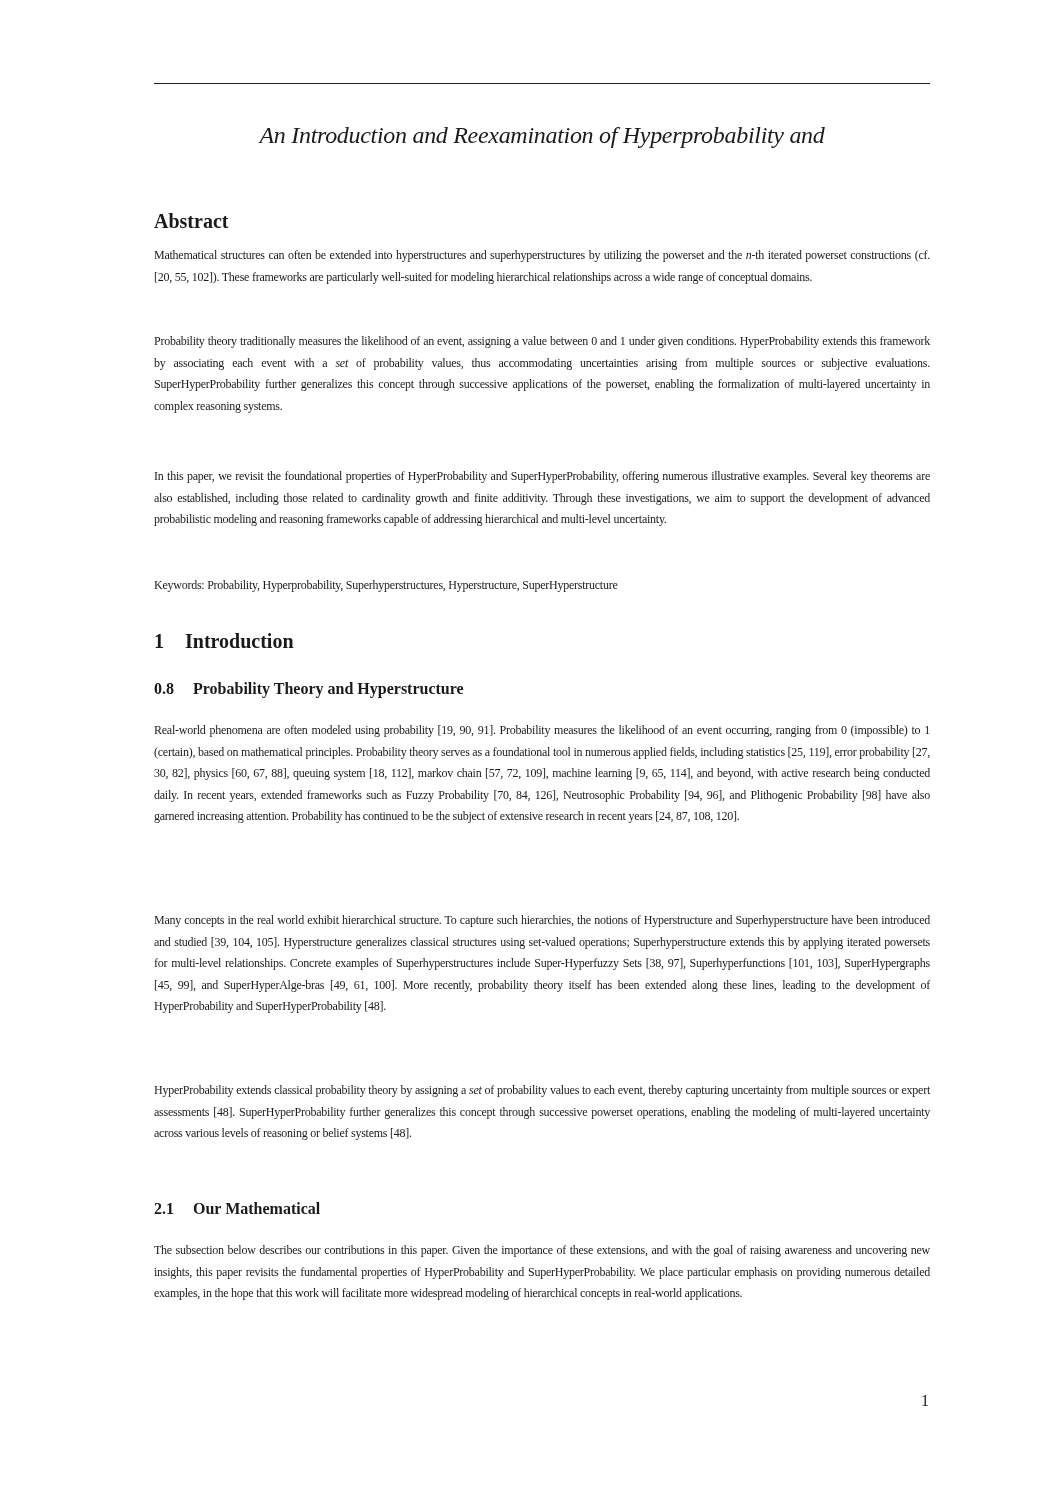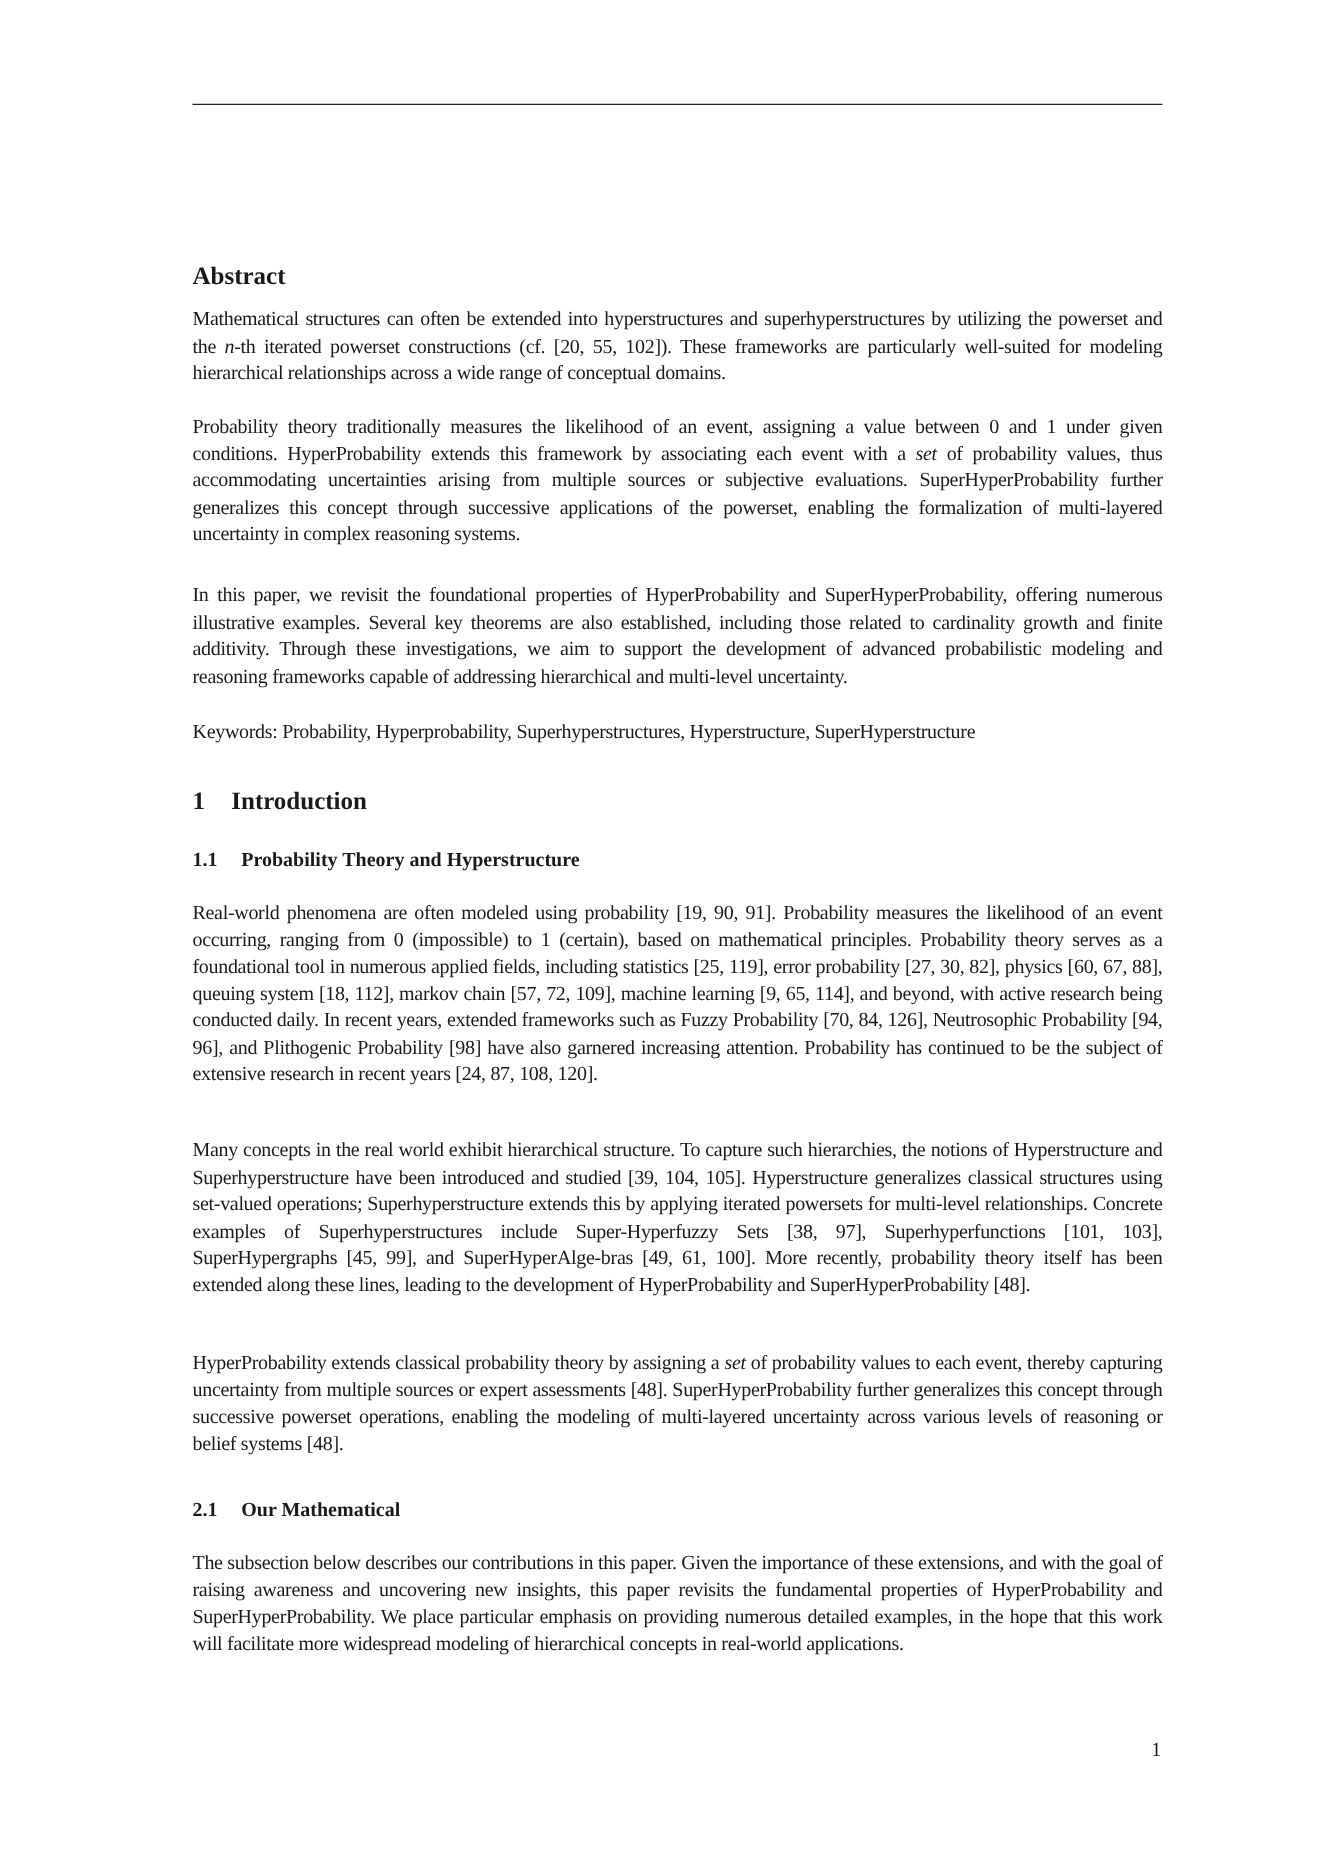--- a/index.html
+++ b/index.html
@@ -10,53 +10,54 @@
     }
     .header-rule { position: absolute; left: 154px; top: 83px; width: 776px; height: 1px; background: #222; }
     .title {
       position: absolute; left: 154px; top: 122px; width: 776px;
       text-align: center; font-style: italic; font-size: 24px; line-height: 27px;
       letter-spacing: -0.3px;
     }
     .h-abstract { position: absolute; left: 154px; top: 210px; font-size: 20px; font-weight: bold; }
     .para {
       position: absolute; left: 154px; width: 776px;
-      font-size: 16px; line-height: 21.5px; text-align: justify;
+      font-size: 12px; line-height: 21.5px; text-align: justify;
       letter-spacing: -0.25px; hyphens: auto;
     }
     .sec { position: absolute; left: 154px; font-weight: bold; }
     .sec-1 { top: 630px; font-size: 20px; }
     .sec-1 .num { display: inline-block; width: 31px; }
     .subsec { font-size: 16px; }
     .subsec .num { display: inline-block; width: 39px; }
     .kw-label { }
     em { font-style: italic; }
     .page-num { position: absolute; left: 921px; top: 1392px; font-size: 16px; }
   </style>
 </head>
 <body>
 
 <div class="header-rule"></div>
 
 <div class="title">
+  <div>An Introduction and Reexamination of Hyperprobability and</div>
 </div>
 
 <div class="h-abstract">Abstract</div>
 
 <p class="para" style="top:245px;margin:0;"><span>Mathematical structures can often be extended into hyperstructures and superhyperstructures by utilizing the powerset and the </span><em>n</em><span>-th iterated powerset constructions (cf. [20, 55, 102]).  These frameworks are particularly well-suited for modeling hierarchical relationships across a wide range of conceptual domains.</span></p>
 
 <p class="para" style="top:331px;margin:0;"><span>Probability theory traditionally measures the likelihood of an event, assigning a value between 0 and 1 under given conditions. HyperProbability extends this framework by associating each event with a </span><em>set</em><span> of probability values, thus accommodating uncertainties arising from multiple sources or subjective evaluations.  SuperHyperProbability further generalizes this concept through successive applications of the powerset, enabling the formalization of multi-layered uncertainty in complex reasoning systems.</span></p>
 
 <p class="para" style="top:466px;margin:0;">In this paper, we revisit the foundational properties of HyperProbability and SuperHyperProbability, offering numerous illustrative examples.  Several key theorems are also established, including those related to cardinality growth and finite additivity.  Through these investigations, we aim to support the development of advanced probabilistic modeling and reasoning frameworks capable of addressing hierarchical and multi-level uncertainty.</p>
 
 <p class="para" style="top:575px;margin:0;"><span class="kw-label">Keywords:</span> <span>Probability, Hyperprobability, Superhyperstructures, Hyperstructure, SuperHyperstructure</span></p>
 
 <div class="sec sec-1"><span class="num">1</span><span>Introduction</span></div>
 
-<div class="sec subsec" style="top:680px;"><span class="num">1.1</span><span>Probability Theory and Hyperstructure</span></div>
+<div class="sec subsec" style="top:680px;"><span class="num">0.8</span><span>Probability Theory and Hyperstructure</span></div>
 
 <p class="para" style="top:720px;margin:0;">Real-world phenomena are often modeled using probability [19, 90, 91].  Probability measures the likelihood of an event occurring, ranging from 0 (impossible) to 1 (certain), based on mathematical principles.  Probability theory serves as a foundational tool in numerous applied fields, including statistics [25, 119], error probability [27, 30, 82],  physics  [60, 67, 88],  queuing  system  [18, 112],  markov  chain  [57, 72, 109],  machine  learning [9, 65, 114], and beyond, with active research being conducted daily.  In recent years, extended frameworks such as Fuzzy Probability [70, 84, 126], Neutrosophic Probability [94, 96], and Plithogenic Probability [98] have also garnered increasing attention.  Probability has continued to be the subject of extensive research in recent years [24, 87, 108, 120].</p>
 
 <p class="para" style="top:910px;margin:0;">Many concepts in the real world exhibit hierarchical structure.  To capture such hierarchies, the notions of Hyperstructure and Superhyperstructure have been introduced and studied [39, 104, 105].   Hyperstructure generalizes classical structures using set-valued operations;  Superhyperstructure extends this by applying iterated powersets for multi-level relationships.  Concrete examples of Superhyperstructures include Super-Hyperfuzzy Sets [38, 97], Superhyperfunctions [101, 103], SuperHypergraphs [45, 99], and SuperHyperAlge-bras [49, 61, 100].  More recently, probability theory itself has been extended along these lines, leading to the development of HyperProbability and SuperHyperProbability [48].</p>
 
 <p class="para" style="top:1080px;margin:0;"><span>HyperProbability extends classical probability theory by assigning a </span><em>set</em><span> of probability values to each event, thereby capturing uncertainty from multiple sources or expert assessments [48].   SuperHyperProbability further generalizes this concept through successive powerset operations, enabling the modeling of multi-layered uncertainty across various levels of reasoning or belief systems [48].</span></p>
 
 <div class="sec subsec" style="top:1200px;"><span class="num">2.1</span><span>Our Mathematical</span></div>
 
 <p class="para" style="top:1240px;margin:0;">The subsection below describes our contributions in this paper.  Given the importance of these extensions, and with the goal of raising awareness and uncovering new insights, this paper revisits the fundamental properties of HyperProbability and SuperHyperProbability.  We place particular emphasis on providing numerous detailed examples, in the hope that this work will facilitate more widespread modeling of hierarchical concepts in real-world applications.</p>

